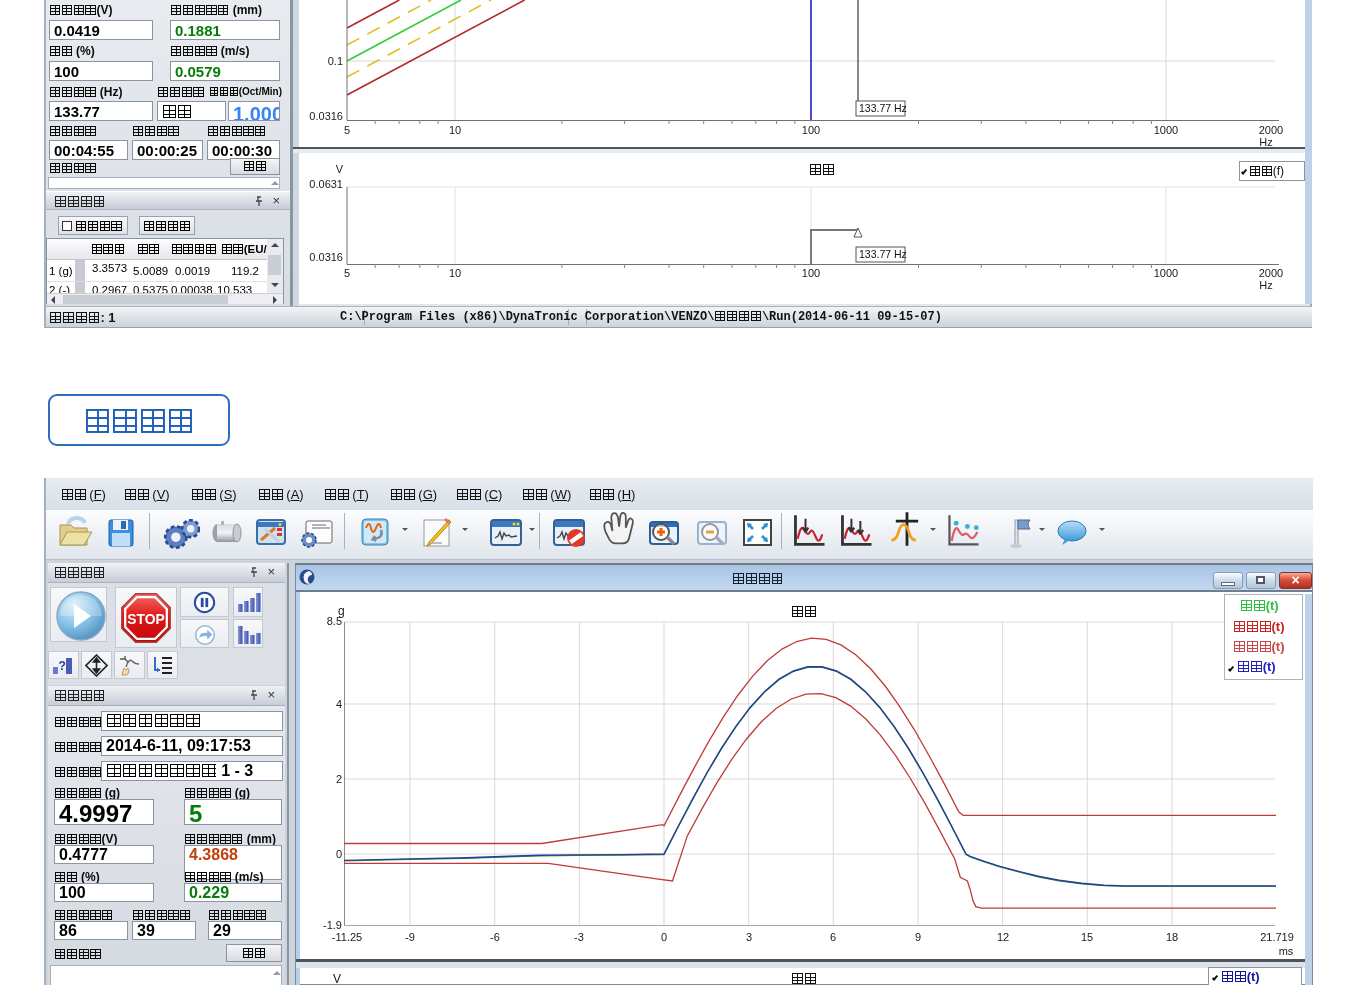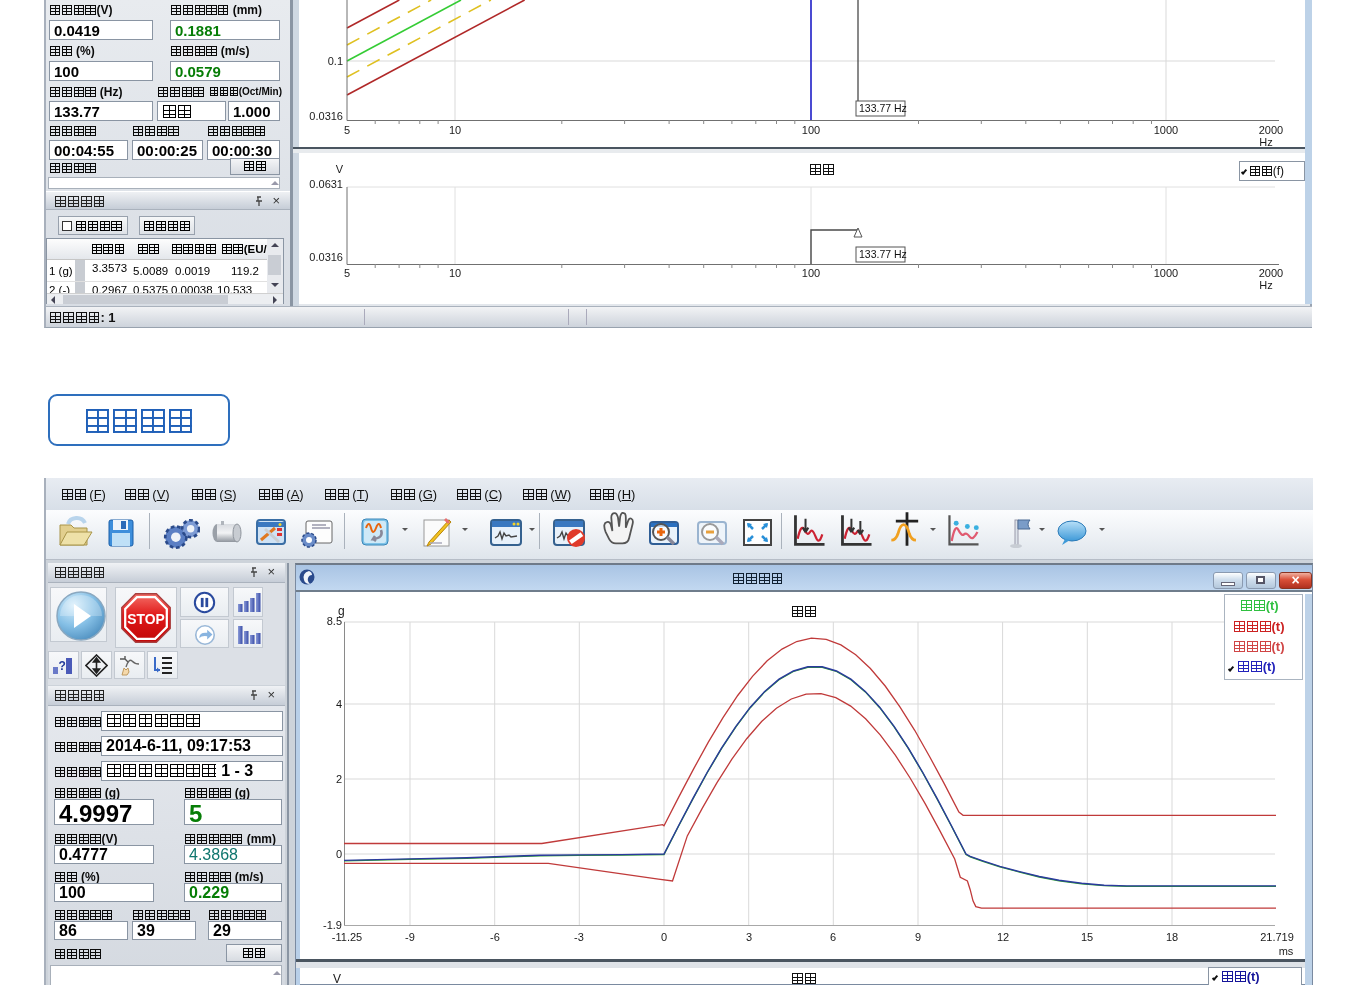--- a/index.html
+++ b/index.html
@@ -21,21 +21,21 @@
 <div class="abs" style="left:124px;top:20px;width:110px;height:20px;background:#fff;border:1px solid #8a95a3;font-size:15px;font-weight:bold;color:#067d06;padding:1px 0 0 4px;white-space:nowrap;overflow:hidden">0.1881</div>
 <div class="lbl" style="left:3px;top:44px"><span class="cj"></span><span class="cj"></span> (%)</div>
 <div class="lbl" style="left:124px;top:44px"><span class="cj"></span><span class="cj"></span><span class="cj"></span><span class="cj"></span> (m/s)</div>
 <div class="abs" style="left:3px;top:61px;width:104px;height:20px;background:#fff;border:1px solid #8a95a3;font-size:15px;font-weight:bold;color:#000;padding:1px 0 0 4px;white-space:nowrap;overflow:hidden">100</div>
 <div class="abs" style="left:124px;top:61px;width:110px;height:20px;background:#fff;border:1px solid #8a95a3;font-size:15px;font-weight:bold;color:#067d06;padding:1px 0 0 4px;white-space:nowrap;overflow:hidden">0.0579</div>
 <div class="lbl" style="left:3px;top:85px"><span class="cj"></span><span class="cj"></span><span class="cj"></span><span class="cj"></span> (Hz)</div>
 <div class="lbl" style="left:111px;top:85px"><span class="cj"></span><span class="cj"></span><span class="cj"></span><span class="cj"></span></div>
 <div class="lbl" style="left:163px;top:86px;font-size:10px"><span class="cj"></span><span class="cj"></span><span class="cj"></span>(Oct/Min)</div>
 <div class="abs" style="left:3px;top:101px;width:104px;height:20px;background:#fff;border:1px solid #8a95a3;font-size:15px;font-weight:bold;color:#000;padding:1px 0 0 4px;white-space:nowrap;overflow:hidden">133.77</div>
 <div class="abs" style="left:111px;top:101px;width:69px;height:20px;background:#fff;border:1px solid #8a95a3;font-size:15px;font-weight:bold;color:#000;padding:1px 0 0 4px;white-space:nowrap;overflow:hidden"><span class="cj"></span><span class="cj"></span></div>
-<div class="abs" style="left:182px;top:101px;width:52px;height:20px;background:#fff;border:1px solid #8a95a3;font-size:15px;font-weight:bold;color:#000000;padding:1px 0 0 4px;white-space:nowrap;overflow:hidden">1.000</div>
+<div class="abs" style="left:182px;top:101px;width:52px;height:20px;background:#fff;border:1px solid #8a95a3;font-size:20px;font-weight:bold;color:#3b82f6;padding:1px 0 0 4px;white-space:nowrap;overflow:hidden">1.000</div>
 <div class="lbl" style="left:3px;top:124px"><span class="cj"></span><span class="cj"></span><span class="cj"></span><span class="cj"></span></div>
 <div class="lbl" style="left:86px;top:124px"><span class="cj"></span><span class="cj"></span><span class="cj"></span><span class="cj"></span></div>
 <div class="lbl" style="left:161px;top:124px"><span class="cj"></span><span class="cj"></span><span class="cj"></span><span class="cj"></span><span class="cj"></span></div>
 <div class="abs" style="left:3px;top:140px;width:79px;height:20px;background:#fff;border:1px solid #8a95a3;font-size:15px;font-weight:bold;color:#000;padding:1px 0 0 4px;white-space:nowrap;overflow:hidden">00:04:55</div>
 <div class="abs" style="left:86px;top:140px;width:71px;height:20px;background:#fff;border:1px solid #8a95a3;font-size:15px;font-weight:bold;color:#000;padding:1px 0 0 4px;white-space:nowrap;overflow:hidden">00:00:25</div>
 <div class="abs" style="left:161px;top:140px;width:73px;height:20px;background:#fff;border:1px solid #8a95a3;font-size:15px;font-weight:bold;color:#000;padding:1px 0 0 4px;white-space:nowrap;overflow:hidden">00:00:30</div>
 <div class="lbl" style="left:3px;top:161px"><span class="cj"></span><span class="cj"></span><span class="cj"></span><span class="cj"></span></div>
 <div class="abs" style="left:184px;top:158px;width:50px;height:17px;background:linear-gradient(#f4f5f7,#d7dbe1);border:1px solid #8a95a3;font-size:12px;font-weight:bold;text-align:center"><span class="cj"></span><span class="cj"></span></div>
 <div class="abs" style="left:2px;top:177px;width:232px;height:12px;background:#fff;border:1px solid #a8b0ba">
         <span style="position:absolute;left:222px;top:3px;width:0;height:0;border:4px solid transparent;border-bottom-color:#99a;border-top-width:0;"></span>
@@ -92,20 +92,21 @@
 <div class="abs" style="left:420px;top:162px;width:900px;font-size:13px;font-weight:bold;color:#111">
       <span style="position:absolute;left:343px"><span class="cj"></span><span class="cj"></span></span>
     </div>
 <div class="abs" style="left:1193px;top:161px;width:66px;height:20px;background:#fff;border:1px solid #8a95a3;font-size:12px;padding:2px 0 0 9px;color:#111"><span style="position:absolute;left:1px;top:8px;width:6px;height:3px;border-left:2px solid #111;border-bottom:2px solid #111;transform:rotate(-48deg)"></span><span class="cj"></span><span class="cj"></span>(f)</div>
 <div class="abs" style="left:1259px;top:0;width:7px;height:304px;background:#bdd2e8"></div>
 <div class="abs" style="left:0;top:306px;width:1266px;height:21px;background:linear-gradient(#f2f3f5,#cdd3db);border-top:1px solid #aab2bd;font-size:13px;font-weight:bold;color:#111">
       <span class="abs" style="left:3px;top:3px"><span class="cj"></span><span class="cj"></span><span class="cj"></span><span class="cj"></span>: 1</span>
       <span class="abs" style="left:318px;top:2px;width:1px;height:16px;background:#aab"></span>
       <span class="abs" style="left:522px;top:2px;width:1px;height:16px;background:#aab"></span>
       <span class="abs" style="left:540px;top:2px;width:1px;height:16px;background:#aab"></span>
+      <span class="abs" style="left:294px;top:3px;font-family:'Liberation Mono',monospace;font-size:12px">C:\Program Files (x86)\DynaTronic Corporation\VENZO\<span class="cj"></span><span class="cj"></span><span class="cj"></span><span class="cj"></span>\Run(2014-06-11 09-15-07)</span>
     </div>
 </div>
 <svg style="position:absolute;left:297px;top:0" width="1006" height="146" viewBox="0 0 1006 146">
 <line x1="158" y1="0" x2="158" y2="120" stroke="#d9d9d9"></line>
 <line x1="514" y1="0" x2="514" y2="120" stroke="#d9d9d9"></line>
 <line x1="869" y1="0" x2="869" y2="120" stroke="#d9d9d9"></line>
 <line x1="50" y1="61" x2="978" y2="61" stroke="#d9d9d9"></line>
 <line x1="50" y1="95" x2="227.6" y2="0" stroke="#b02828" stroke-width="1.6"></line>
 <line x1="50" y1="77" x2="193.9" y2="0" stroke="#dfc020" stroke-width="1.6" stroke-dasharray="14,9"></line>
 <line x1="50" y1="61" x2="164.0" y2="0" stroke="#35cc35" stroke-width="1.6"></line>
@@ -414,21 +415,21 @@
       <div class="abs" style="left:53px;top:50px;width:182px;height:20px;background:#fff;border:1px solid #8a95a3;font-size:16px;font-weight:bold;padding-left:4px;white-space:nowrap;overflow:hidden">2014-6-11, 09:17:53</div>
 <div class="lbl" style="left:6px;top:79px;font-size:12px"><span class="cj"></span><span class="cj"></span><span class="cj"></span><span class="cj"></span></div>
       <div class="abs" style="left:53px;top:75px;width:182px;height:20px;background:#fff;border:1px solid #8a95a3;font-size:16px;font-weight:bold;padding-left:4px;white-space:nowrap;overflow:hidden"><span class="cj"></span><span class="cj"></span><span class="cj"></span><span class="cj"></span><span class="cj"></span><span class="cj"></span><span class="cj"></span> 1 - 3</div>
 <div class="lbl" style="left:6px;top:100px"><span class="cj"></span><span class="cj"></span><span class="cj"></span><span class="cj"></span> (g)</div>
       <div class="lbl" style="left:136px;top:100px"><span class="cj"></span><span class="cj"></span><span class="cj"></span><span class="cj"></span> (g)</div>
 <div class="abs" style="left:6px;top:113px;width:100px;height:26px;background:#fff;border:1px solid #8a95a3;font-size:24px;font-weight:bold;padding-left:4px">4.9997</div>
 <div class="abs" style="left:136px;top:113px;width:98px;height:26px;background:#fff;border:1px solid #8a95a3;font-size:24px;font-weight:bold;color:#067d06;padding-left:4px">5</div>
 <div class="lbl" style="left:6px;top:146px"><span class="cj"></span><span class="cj"></span><span class="cj"></span><span class="cj"></span>(V)</div>
       <div class="lbl" style="left:136px;top:146px"><span class="cj"></span><span class="cj"></span><span class="cj"></span><span class="cj"></span><span class="cj"></span> (mm)</div>
 <div class="abs" style="left:6px;top:159px;width:100px;height:19px;background:#fff;border:1px solid #8a95a3;font-size:16px;font-weight:bold;padding-left:4px">0.4777</div>
-<div class="abs" style="left:136px;top:159px;width:98px;height:19px;background:#fff;border:1px solid #8a95a3;font-size:16px;font-weight:normal;color:#0f766e;padding-left:4px">4.3868</div>
+<div class="abs" style="left:136px;top:159px;width:98px;height:35px;background:#fff;border:1px solid #8a95a3;font-size:16px;font-weight:bold;color:#c2410c;padding-left:4px">4.3868</div>
 <div class="lbl" style="left:6px;top:184px"><span class="cj"></span><span class="cj"></span> (%)</div>
       <div class="lbl" style="left:136px;top:184px"><span class="cj"></span><span class="cj"></span><span class="cj"></span><span class="cj"></span> (m/s)</div>
 <div class="abs" style="left:6px;top:197px;width:100px;height:19px;background:#fff;border:1px solid #8a95a3;font-size:16px;font-weight:bold;padding-left:4px">100</div>
 <div class="abs" style="left:136px;top:197px;width:98px;height:19px;background:#fff;border:1px solid #8a95a3;font-size:16px;font-weight:bold;color:#067d06;padding-left:4px">0.229</div>
 <div class="lbl" style="left:6px;top:222px"><span class="cj"></span><span class="cj"></span><span class="cj"></span><span class="cj"></span><span class="cj"></span></div>
       <div class="lbl" style="left:84px;top:222px"><span class="cj"></span><span class="cj"></span><span class="cj"></span><span class="cj"></span><span class="cj"></span></div>
       <div class="lbl" style="left:160px;top:222px"><span class="cj"></span><span class="cj"></span><span class="cj"></span><span class="cj"></span><span class="cj"></span></div>
 <div class="abs" style="left:6px;top:235px;width:74px;height:19px;background:#fff;border:1px solid #8a95a3;font-size:16px;font-weight:bold;padding-left:4px">86</div>
 <div class="abs" style="left:84px;top:235px;width:64px;height:19px;background:#fff;border:1px solid #8a95a3;font-size:16px;font-weight:bold;padding-left:4px">39</div>
 <div class="abs" style="left:160px;top:235px;width:74px;height:19px;background:#fff;border:1px solid #8a95a3;font-size:16px;font-weight:bold;padding-left:4px">29</div>

